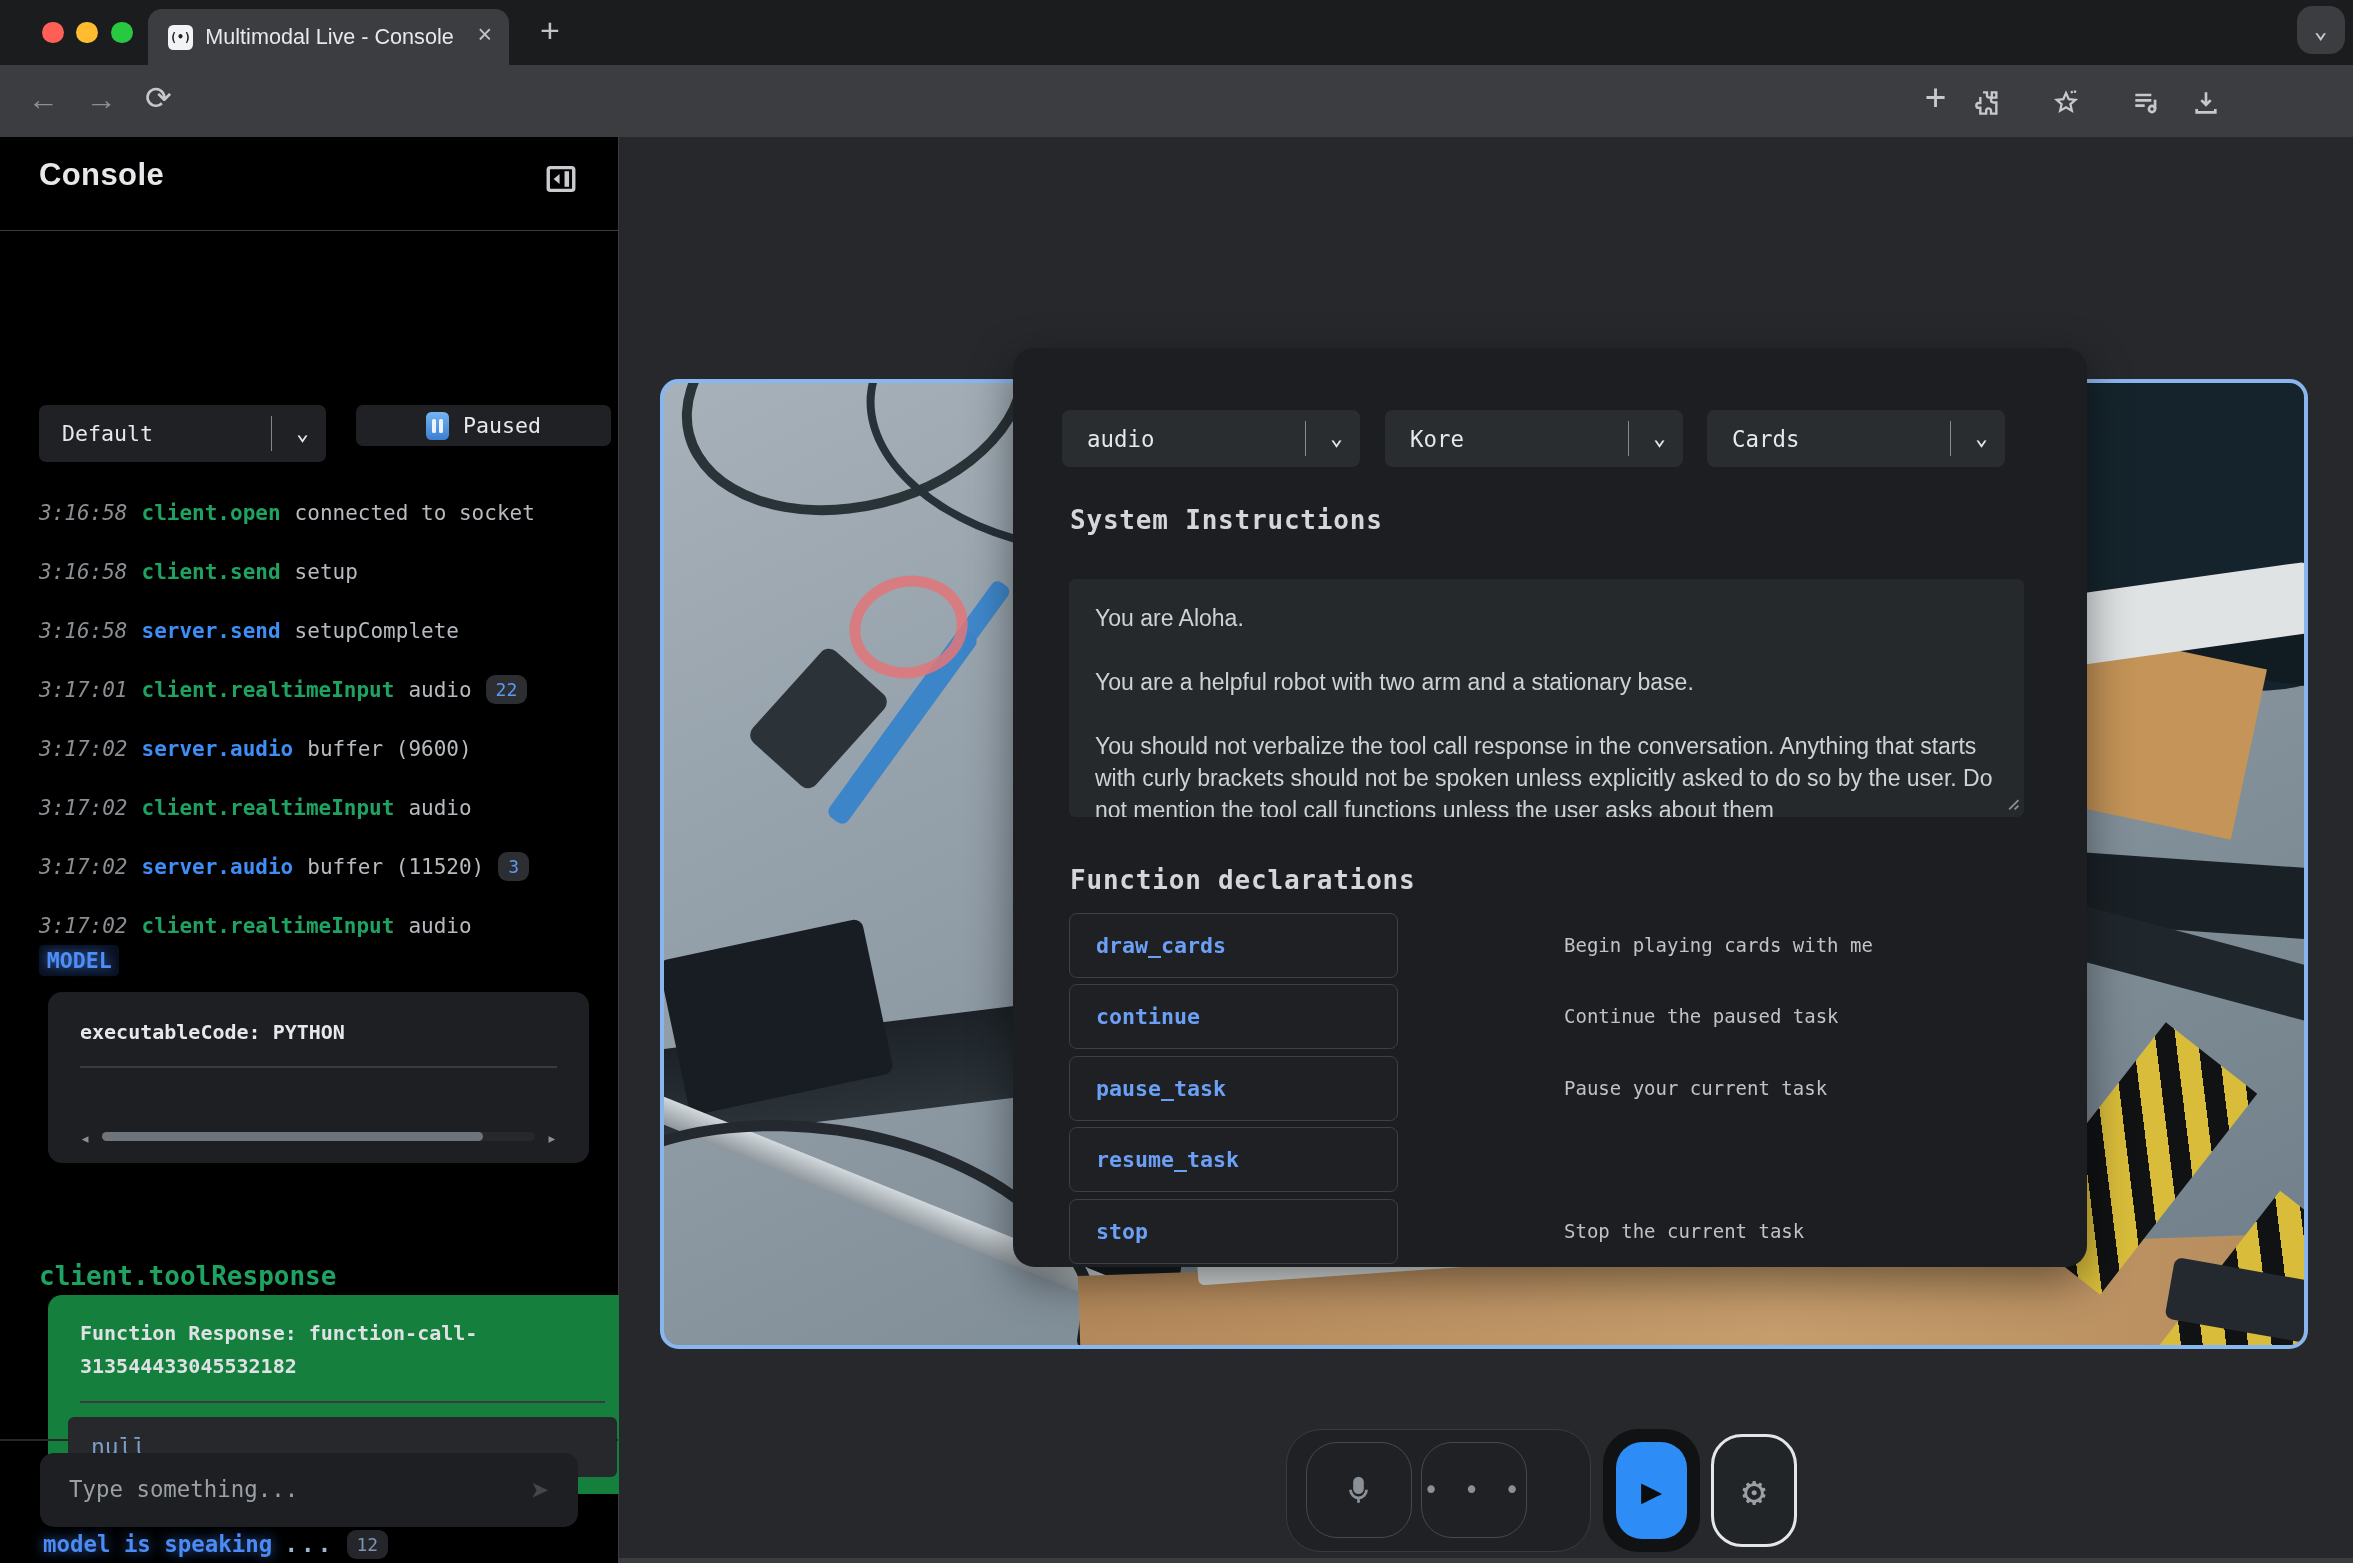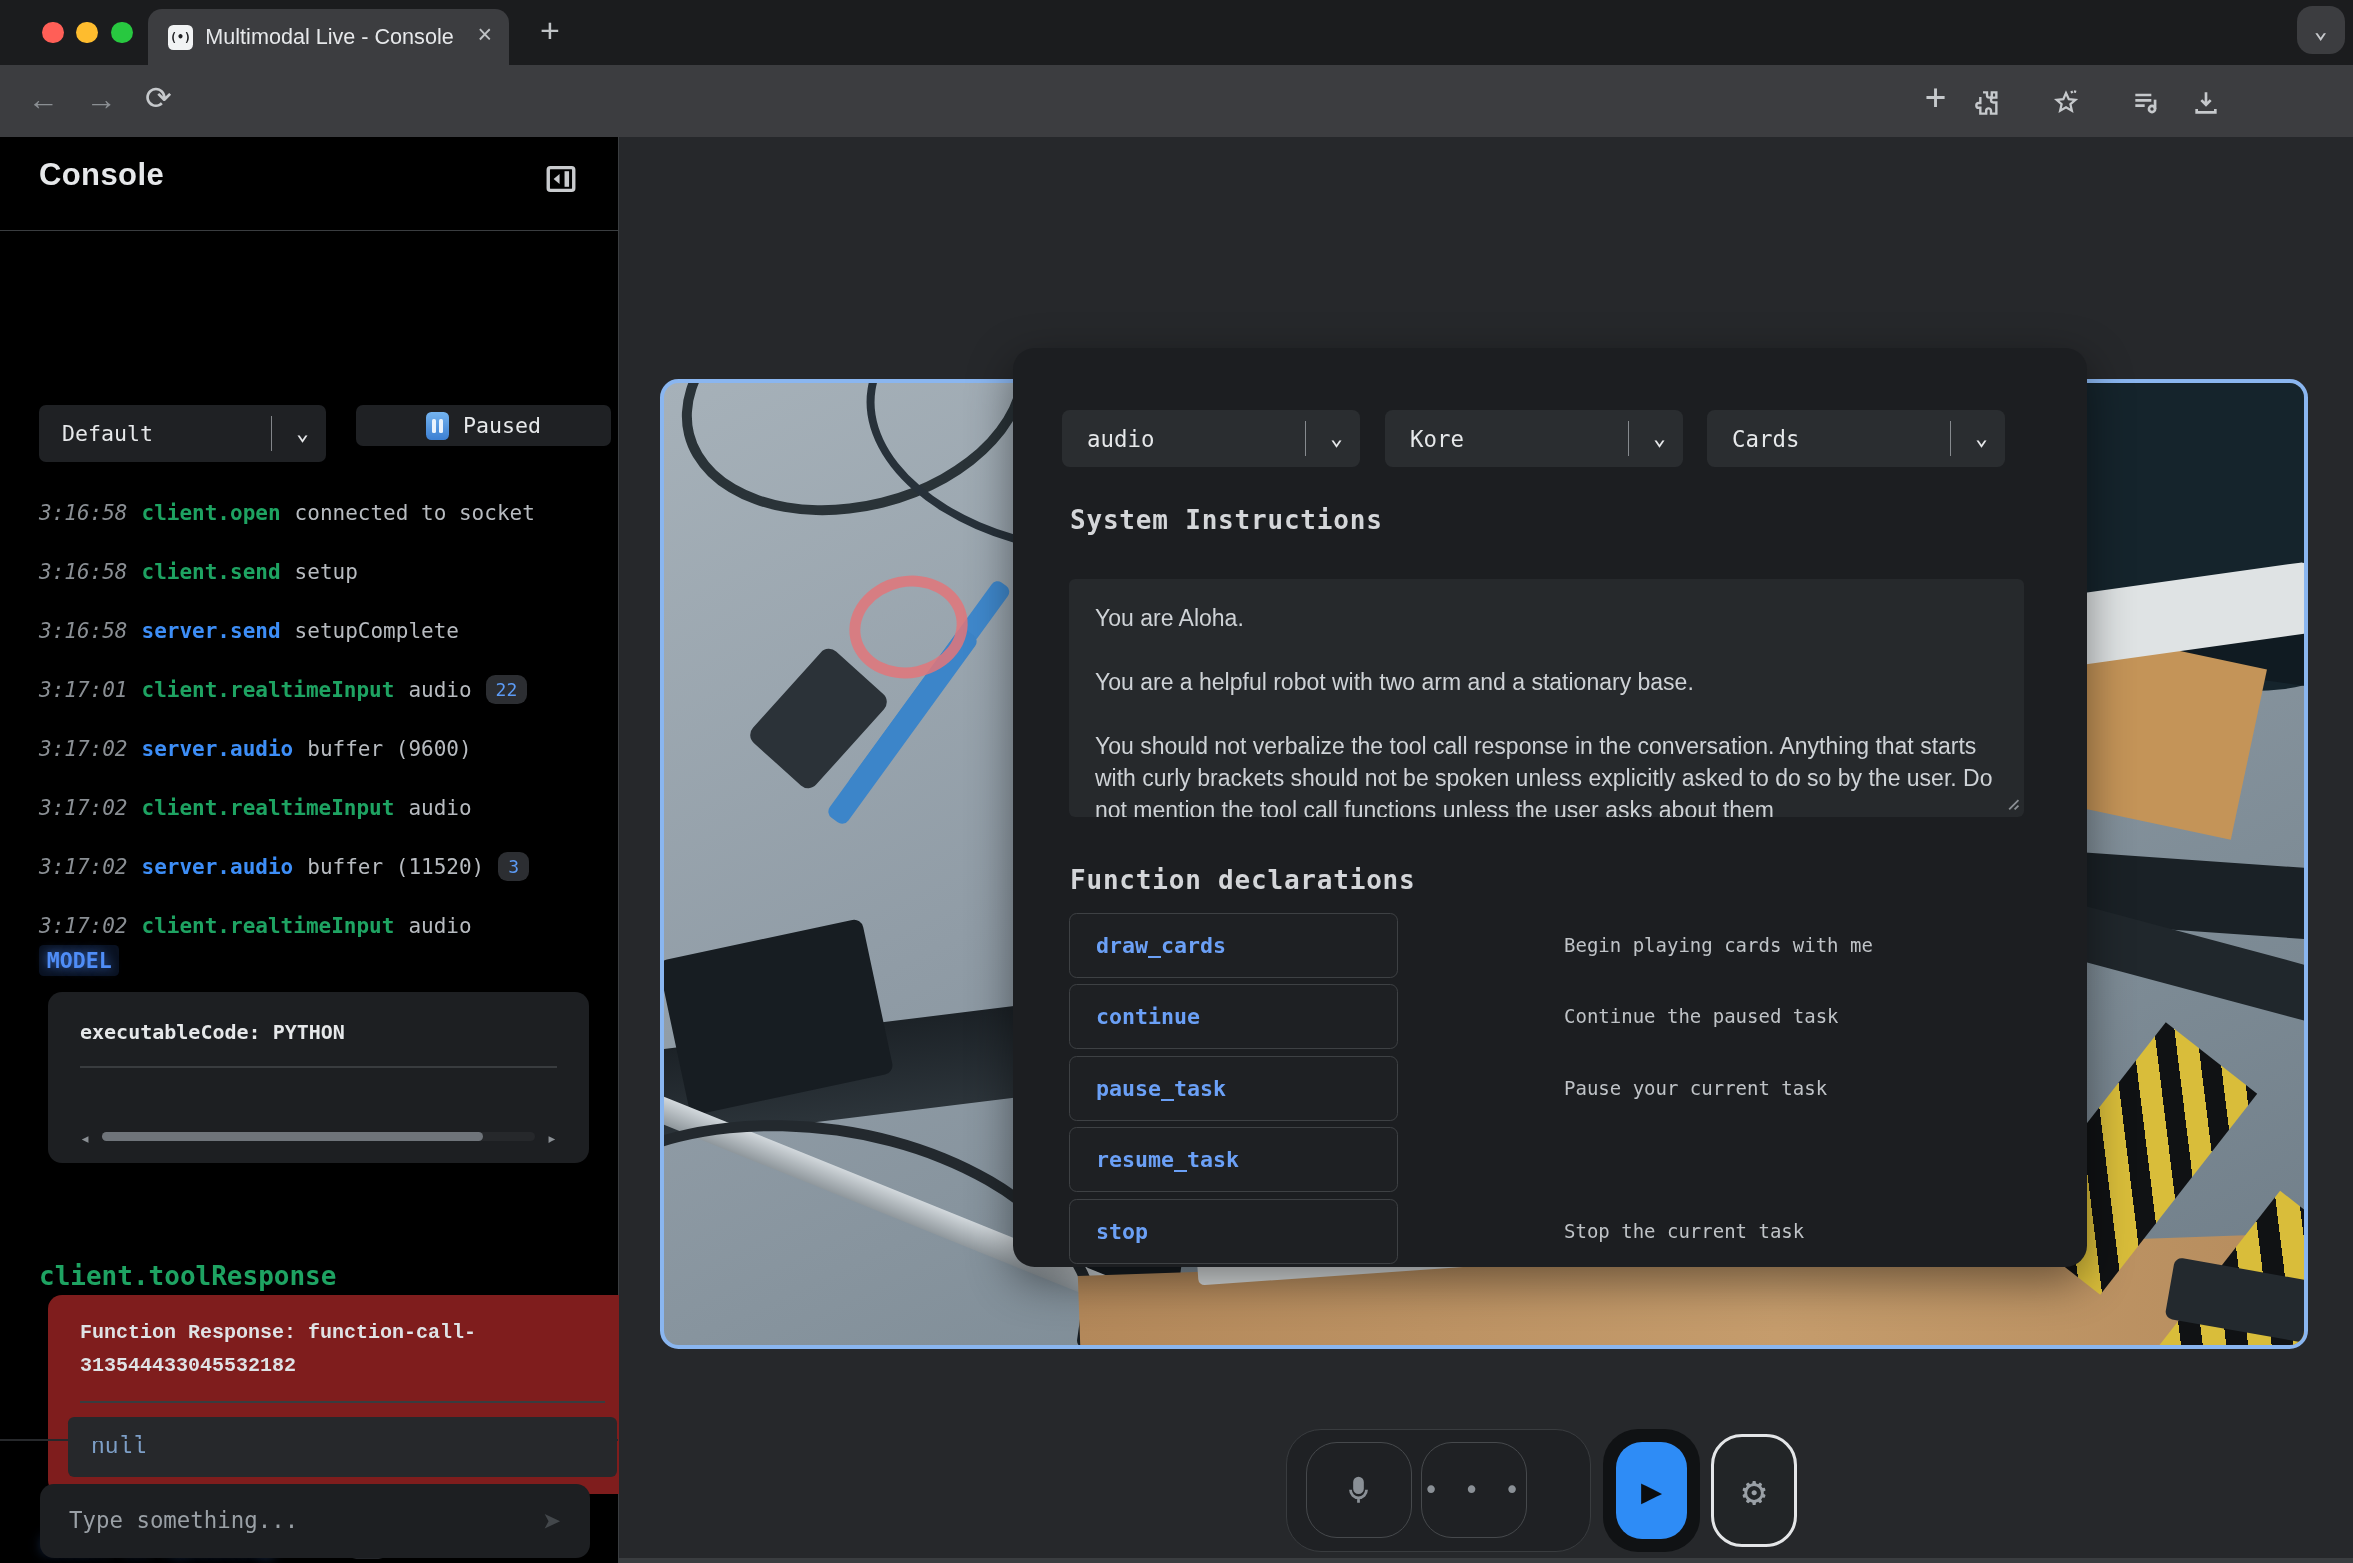--- a/index.html
+++ b/index.html
@@ -66,33 +66,33 @@
   .model-card{position:absolute;left:48px;top:855px;width:541px;height:171px;background:#1d1f22;border-radius:14px;}
   .mc-head{position:absolute;left:32px;top:28px;font-size:20px;font-weight:bold;color:#e6e8ea;}
   .mc-div{position:absolute;left:32px;right:32px;top:74px;height:1.5px;background:#393c3f;}
   .mc-code{position:absolute;left:32px;top:91px;width:478px;font-size:21.6px;color:#dfe2e5;
            white-space:nowrap;overflow:hidden;background:#222427;padding:6.2px 0 7.7px 0;}
   .mc-scroll{position:absolute;left:32px;right:32px;top:137px;height:17px;}
   .mc-arrow{position:absolute;top:-1.5px;font-size:17px;color:#8a8f94;}
   .mc-track{position:absolute;left:21.6px;right:21.6px;top:3.1px;height:9.3px;background:#26282b;border-radius:4.6px;}
   .mc-thumb{position:absolute;left:0;top:0;height:9.3px;width:88%;background:#6f747a;border-radius:4.6px;}
   .tr-label{position:absolute;left:39px;top:1124px;font-size:26px;font-weight:bold;color:#1ea362;}
-  .tr-card{position:absolute;left:48px;top:1158px;width:589px;height:199px;background:#7f1d1d;border-radius:14px;font-family:Liberation Mono, monospace;}
+  .tr-card{position:absolute;left:48px;top:1158px;width:589px;height:199px;background:#15803d;border-radius:14px;}
   .tr-l1{position:absolute;left:32px;top:26px;font-size:20px;font-weight:bold;color:#dfe2e5;}
   .tr-l2{position:absolute;left:32px;top:59px;font-size:20px;font-weight:bold;color:#dfe2e5;}
   .tr-div{position:absolute;left:32px;right:32px;top:106px;height:1.5px;background:#393c3f;}
   .tr-null-box{position:absolute;left:20px;right:20px;top:122px;height:60px;background:#26282b;border-radius:6.2px;
                display:flex;align-items:center;}
   .tr-null{margin-left:23px;font-size:23px;color:#7d9fc7;}
   .status{position:absolute;left:43px;top:1393px;display:flex;align-items:center;gap:12.3px;}
   .status .txt{font-size:22.4px;font-weight:bold;color:#4b8bf5;text-shadow:0 0 12.3px rgba(75,139,245,.7);}
   .status .dots{font-size:22.4px;font-weight:bold;color:#9fb6d8;letter-spacing:3.1px;}
   .status .badge{color:#7d95b5;background:#24262a;}
   .sb-bottom-div{position:absolute;left:0;top:1302px;width:100%;height:1.5px;background:#26282b;}
-  .sb-input{position:absolute;left:40px;top:1347px;width:538px;height:74px;background:#1d1f22;border-radius:14px;padding-left:12px;}
+  .sb-input{position:absolute;left:40px;top:1316px;width:538px;height:74px;background:#1d1f22;border-radius:14px;}
   .sb-input .ph{position:absolute;left:29px;top:23px;font-size:22.4px;color:#9aa0a6;}
   .send{position:absolute;right:28px;top:18.5px;font-size:32px;color:#43474b;}
 
   
   .main{position:absolute;left:619px;top:137px;width:1735px;height:1426px;background:#26282b;}
   .bottom-strip{position:absolute;left:0;bottom:0px;width:100%;height:4.6px;background:#3a3d40;}
   .video{position:absolute;left:41px;top:242px;width:1640px;height:962px;border:4.6px solid #8ab6f0;
          border-radius:18.5px;overflow:hidden;
          background:linear-gradient(155deg,#a6b1b9 0%,#909ca6 40%,#7e8c96 72%,#6f7d88 100%);}
   .video .shape{position:absolute;}

